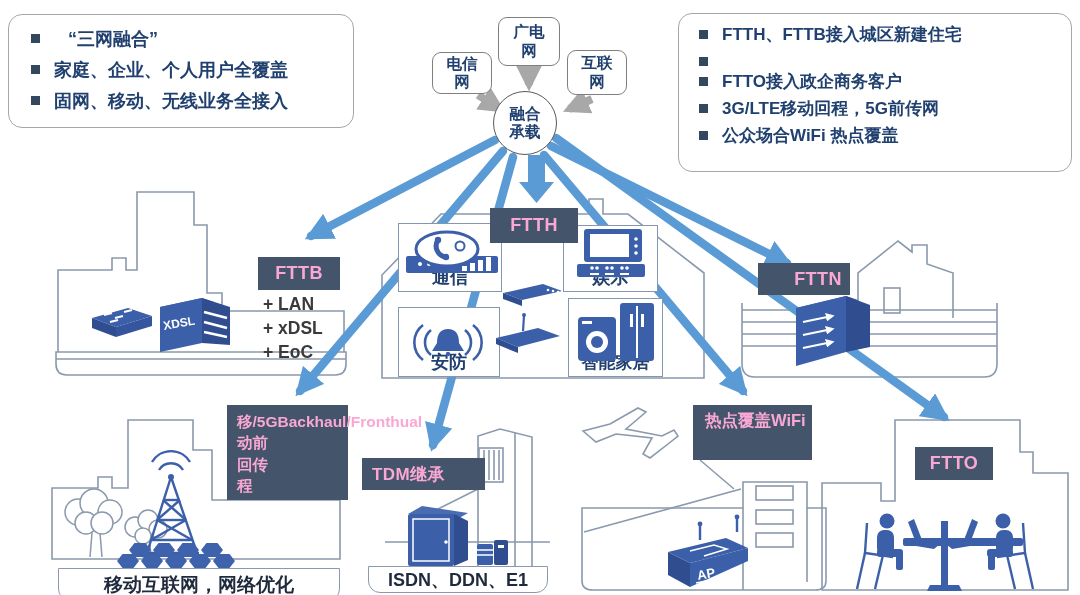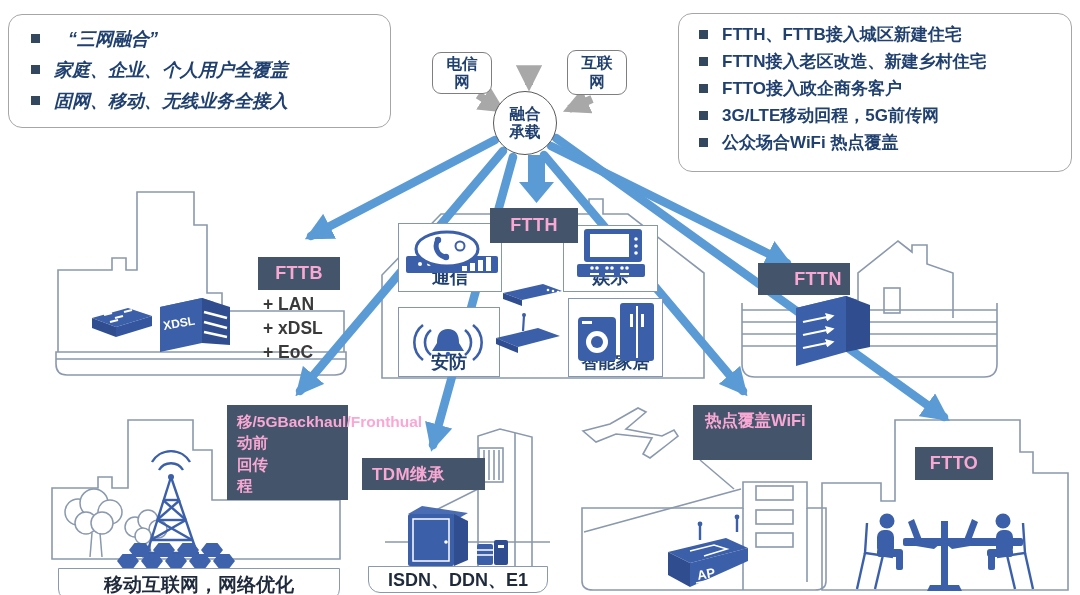--- a/index.html
+++ b/index.html
@@ -6,21 +6,21 @@
   .stage{position:relative;width:1080px;height:595px;background:#fff;overflow:hidden;
          font-family:"Liberation Sans","DejaVu Sans",sans-serif;}
   .lay{position:absolute;left:0;top:0;}
   .lay1{z-index:1;}
   .lay2{z-index:3;pointer-events:none;}
 
   .panel{position:absolute;z-index:2;background:#fff;border:1.6px solid #A6A6A6;border-radius:14px;
          color:#20406F;font-weight:600;box-sizing:border-box;}
   .panel .row{display:flex;align-items:flex-start;}
   .bullet{width:9px;height:9px;background:#33475F;margin:7px 14px 0 6px;flex:none;}
-  .panel-left{left:8px;top:14px;width:383px;height:114px;padding:12px 6px 0 16px;font-size:18px;font-style:italic;}
+  .panel-left{left:8px;top:14px;width:346px;height:114px;padding:12px 6px 0 16px;font-size:18px;}
   .panel-left .row{margin-bottom:7px;}
   .panel-left .row:first-child span.t{padding-left:14px;}
   .panel-right{left:678px;top:13px;width:394px;height:159px;padding:9px 6px 0 14px;font-size:17px;}
   .panel-right .row{margin-bottom:4px;}
 
   .node{position:absolute;z-index:2;background:#fff;border:1.6px solid #7F7F7F;border-radius:9px;
         color:#20406F;font-weight:700;font-size:15.5px;line-height:1.18;display:flex;align-items:center;
         justify-content:center;text-align:center;box-sizing:border-box;}
   .node span{width:36px;word-break:break-all;}
   .node-telecom{left:432px;top:52px;width:60px;height:42px;text-align:center;}
@@ -174,38 +174,40 @@
       </div>
   </div>
 
   <div class="panel panel-right">
     <div class="row">
         <span class="bullet"></span>
         <span class="t">FTTH、FTTB接入城区新建住宅</span>
       </div>
     <div class="row">
         <span class="bullet"></span>
-        <span class="t">FTTN接入老区改造、新建乡村住宅</span>
       </div>
     <div class="row">
         <span class="bullet"></span>
         <span class="t">FTTO接入政企商务客户</span>
       </div>
     <div class="row">
         <span class="bullet"></span>
         <span class="t">3G/LTE移动回程，5G前传网</span>
       </div>
     <div class="row">
         <span class="bullet"></span>
         <span class="t">公众场合WiFi 热点覆盖</span>
       </div>
   </div>
 
   <div class="node node-telecom">
       <span>电信网</span>
+    </div>
+  <div class="node node-broadcast">
+      <span>广电网</span>
     </div>
   <div class="node node-internet">
       <span>互联网</span>
     </div>
   <div class="node node-circle">
       <span>融合承载</span>
     </div>
 
   <div class="room room-comm">
       <span>通信</span>

